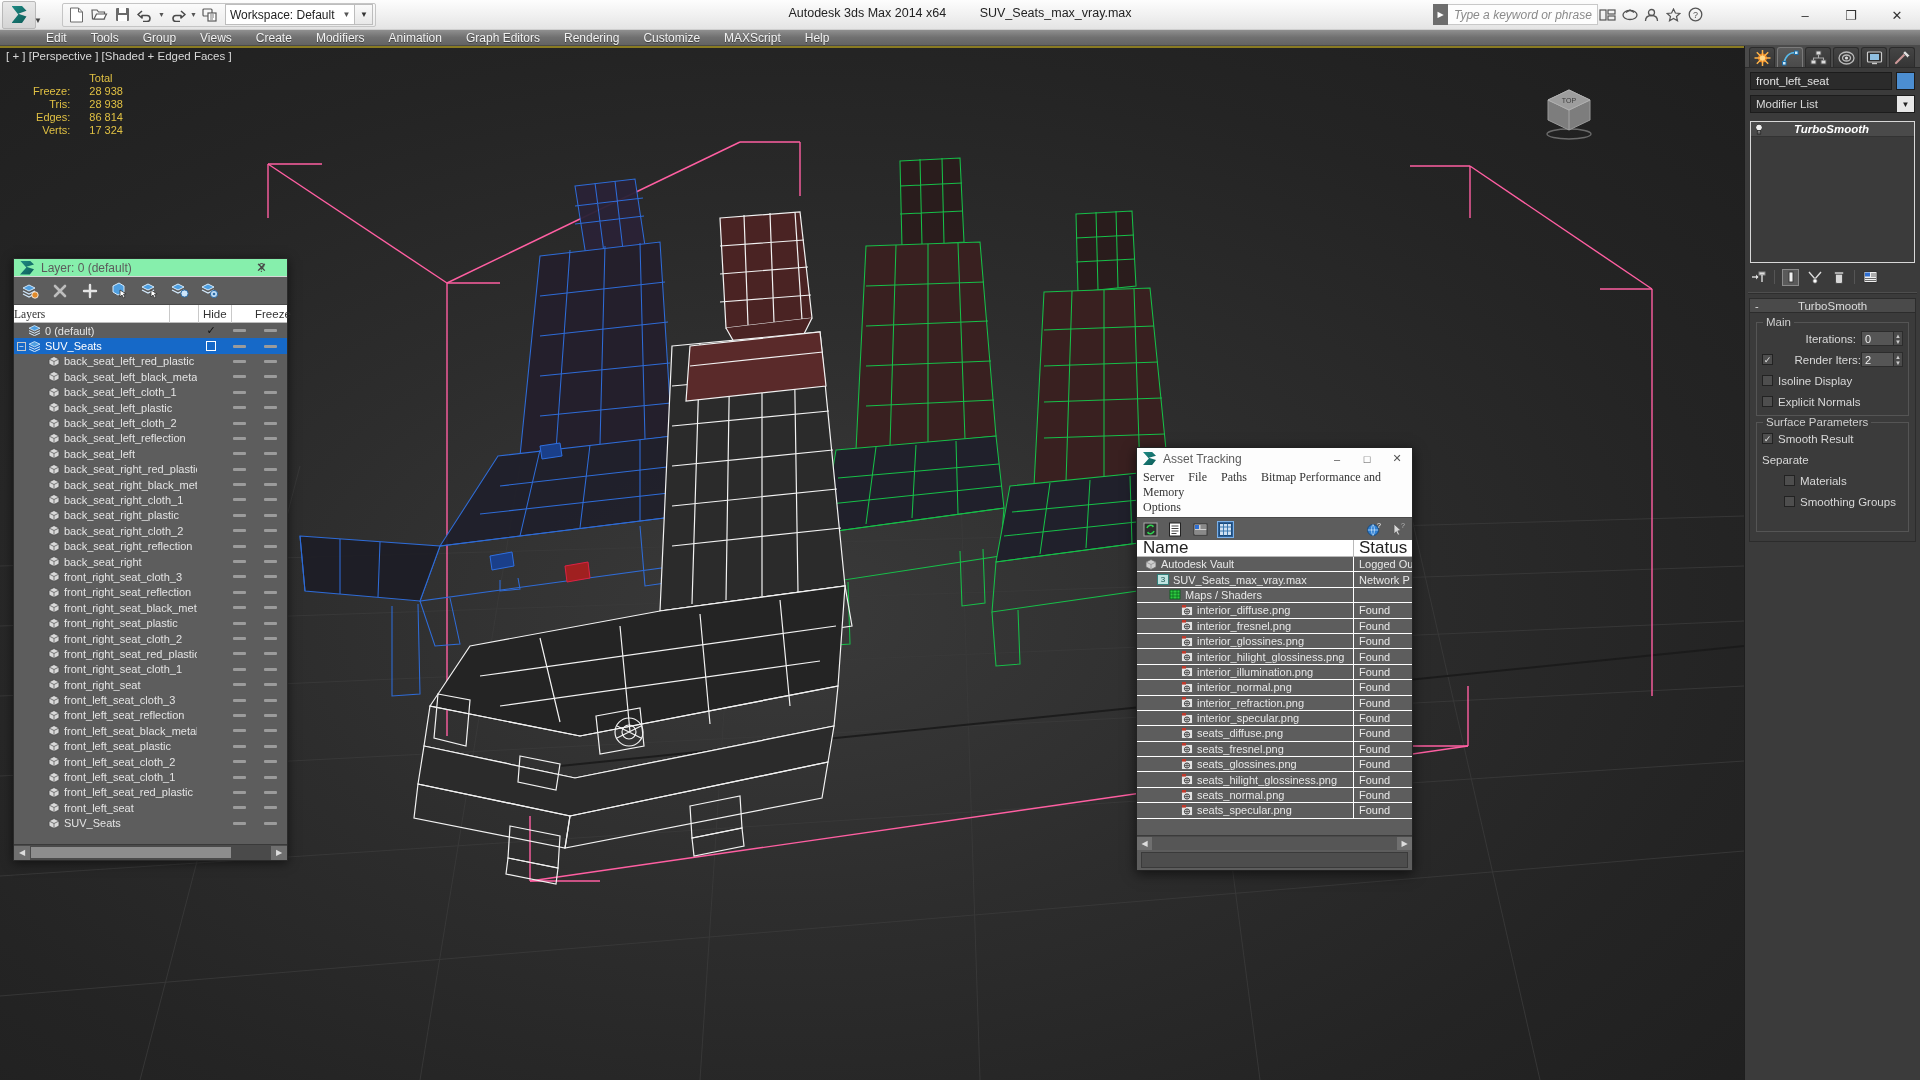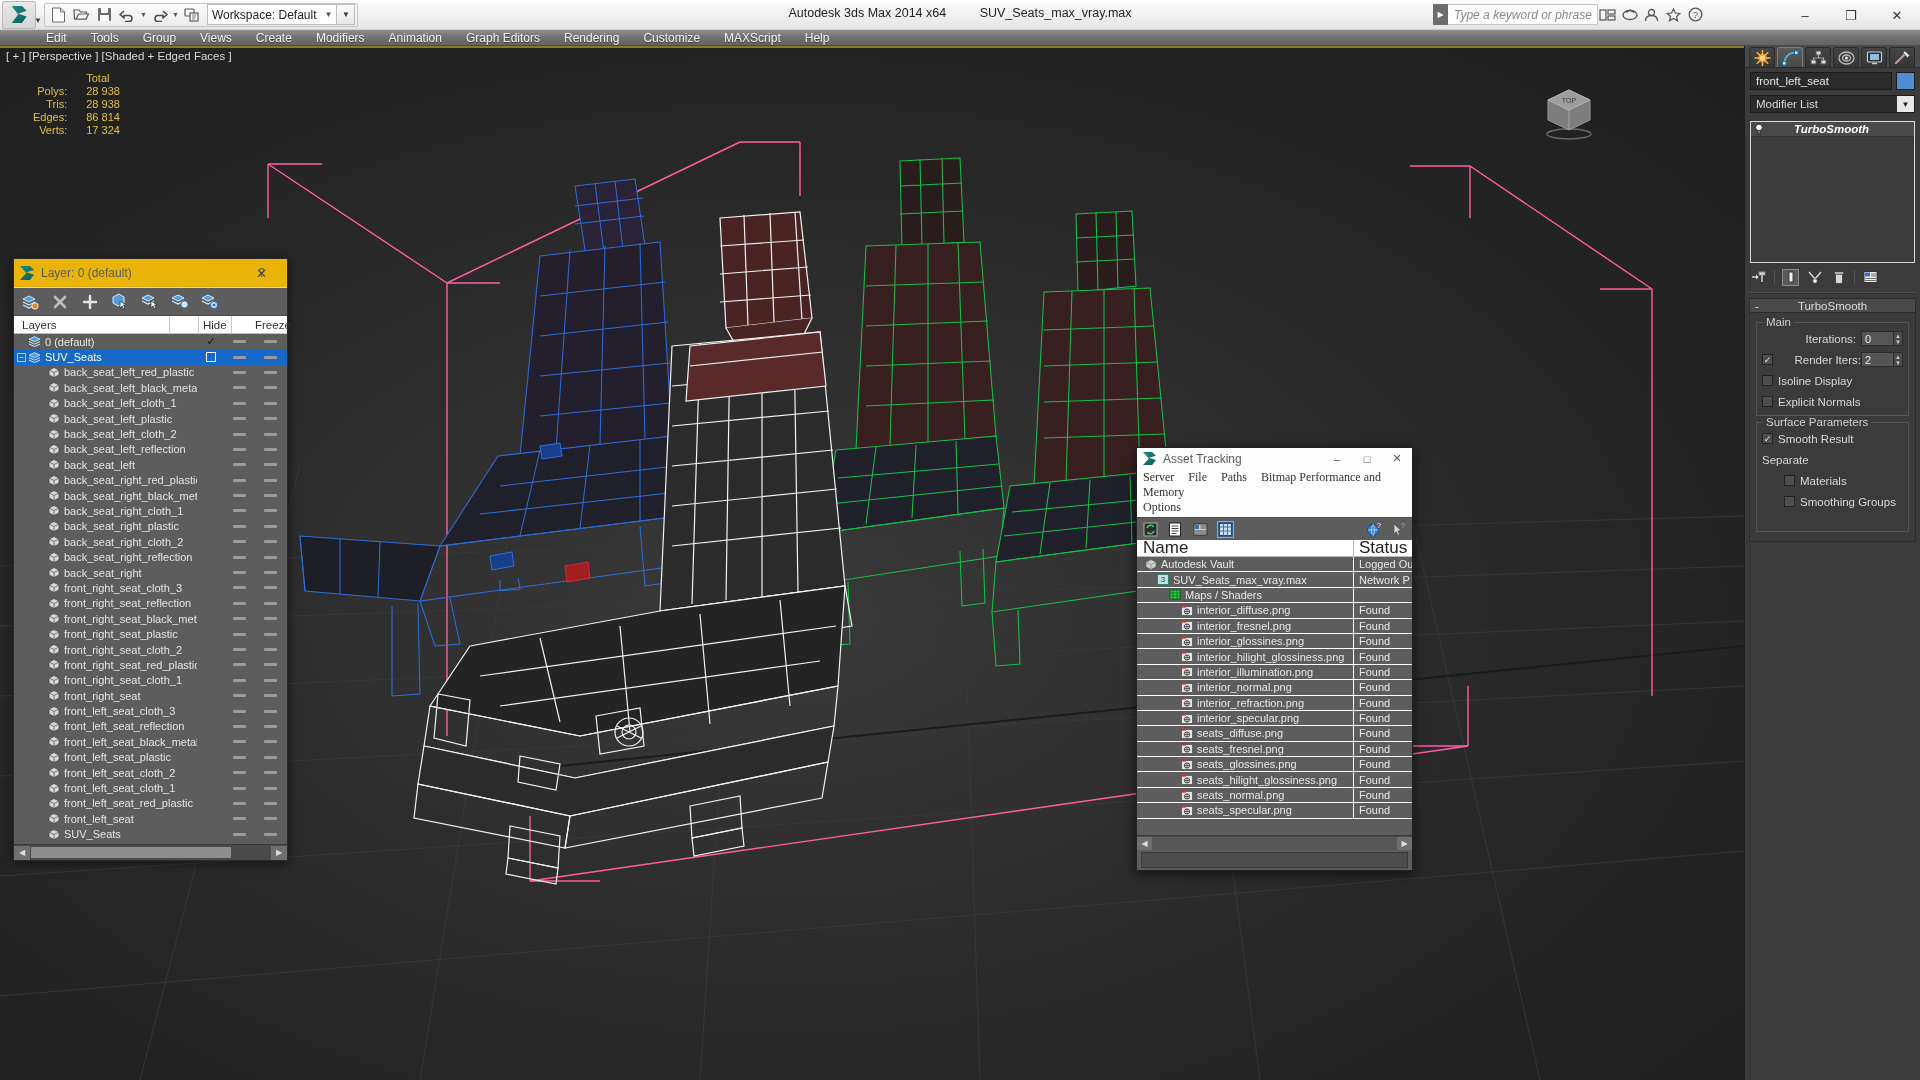--- a/index.html
+++ b/index.html
@@ -27,21 +27,21 @@
     display:flex; align-items:center; justify-content:center;
     position:relative;
   }
   .max-logo .glyph{
     width:15px;height:17px;
     background:linear-gradient(135deg,#1f8a84,#0d5c58);
     clip-path: polygon(0 0,70% 0,100% 28%,45% 45%,100% 62%,70% 100%,0 100%,45% 50%);
   }
   .logo-caret{position:absolute;right:-7px;bottom:3px;font-size:8px;color:#444;}
   .qat {
-    display:flex; align-items:center; height:24px; margin-left:8px;
+    display:flex; align-items:center; height:24px; margin-left:26px;
     border:1px solid #c5c5c5; border-radius:2px;
     background:linear-gradient(#fbfbfb,#ececec);
     padding:0 2px;
   }
   .qat .qbtn{
     width:23px;height:21px;display:flex;align-items:center;justify-content:center;
     cursor:default; position:relative;
   }
   .qat .qbtn svg{display:block;}
   .qat .sep-caret{font-size:7px;color:#555;width:9px;text-align:center;}
@@ -110,35 +110,35 @@
   }
 
   
   .layerdlg{
     position:absolute;left:13px;top:258px;width:275px;height:603px;
     background:#5d5d5d;border:1px solid #2a2a2a;
     box-shadow:0 2px 10px rgba(0,0,0,.55);
     display:flex;flex-direction:column;
   }
   .ld-title{
-    height:29px;background:#eab308;display:flex;align-items:center;
+    height:18px;background:#86efac;display:flex;align-items:center;
     padding:0 6px;border-bottom:1px solid #d7d7d7;justify-content:space-between;
   }
   .ld-title .ic{width:14px;height:14px;background:linear-gradient(135deg,#1f8a84,#0d5c58);
     clip-path: polygon(0 0,70% 0,100% 28%,45% 45%,100% 62%,70% 100%,0 100%,45% 50%);margin-right:7px;}
   .ld-title .tx{font-size:12px;color:#5b5b5b;}
   .ld-title .q{margin-left:auto;font-size:12px;color:#555;padding-right:16px;}
   .ld-title .x{position:absolute;right:20px;font-size:13px;color:#444;}
   .ld-tools{height:28px;background:#5d5d5d;display:flex;align-items:center;padding:0 6px;gap:11px;border-bottom:1px solid #4a4a4a;}
   .ld-tools .tl{width:19px;height:19px;display:flex;align-items:center;justify-content:center;}
   .ld-head{
     height:18px;background:#fff;display:flex;align-items:center;
     font-size:11.5px;color:#333;border-bottom:1px solid #bdbdbd;
   }
-  .ld-head .c1{flex:1;padding-left:8px;}
+  .ld-head .c1{flex:1;font-family:Liberation Serif, serif;}
   .ld-head .cdiv{width:1px;height:18px;background:#c9c9c9;}
   .ld-head .c2{width:28px;}
   .ld-head .c3{width:32px;text-align:left;padding-left:4px;}
   .ld-head .c4{width:35px;text-align:left;padding-left:3px;margin-left:20px;}
   .ld-list{flex:1;overflow:hidden;background:#5d5d5d;position:relative;}
   .lrow{height:15.4px;display:flex;align-items:center;font-size:11px;color:#e4e4e4;position:relative;}
   .lrow .nm{flex:1;display:flex;align-items:center;overflow:hidden;white-space:nowrap;}
   .lrow.sel{background:#1669c8;}
   .lrow.sel .nm{color:#fff;}
   .exp{width:9px;height:9px;border:1px solid #c8c8c8;background:#1669c8;color:#fff;
@@ -511,21 +511,21 @@
     <div class="vp-label">[ + ] [Perspective ] [Shaded + Edged Faces ]</div>
 
     <div class="stats">
       <table>
         <tbody>
             <tr>
               <td></td>
               <td class="hdr">Total</td>
             </tr>
         <tr>
-              <td class="lbl">Polys:</td>
+              <td class="lbl">Freeze:</td>
             <td class="hdr">28 938</td>
             </tr>
         <tr>
               <td class="lbl">Tris:</td>
             <td class="hdr">28 938</td>
             </tr>
         <tr>
               <td class="lbl">Edges:</td>
             <td class="hdr">86 814</td>
             </tr>

